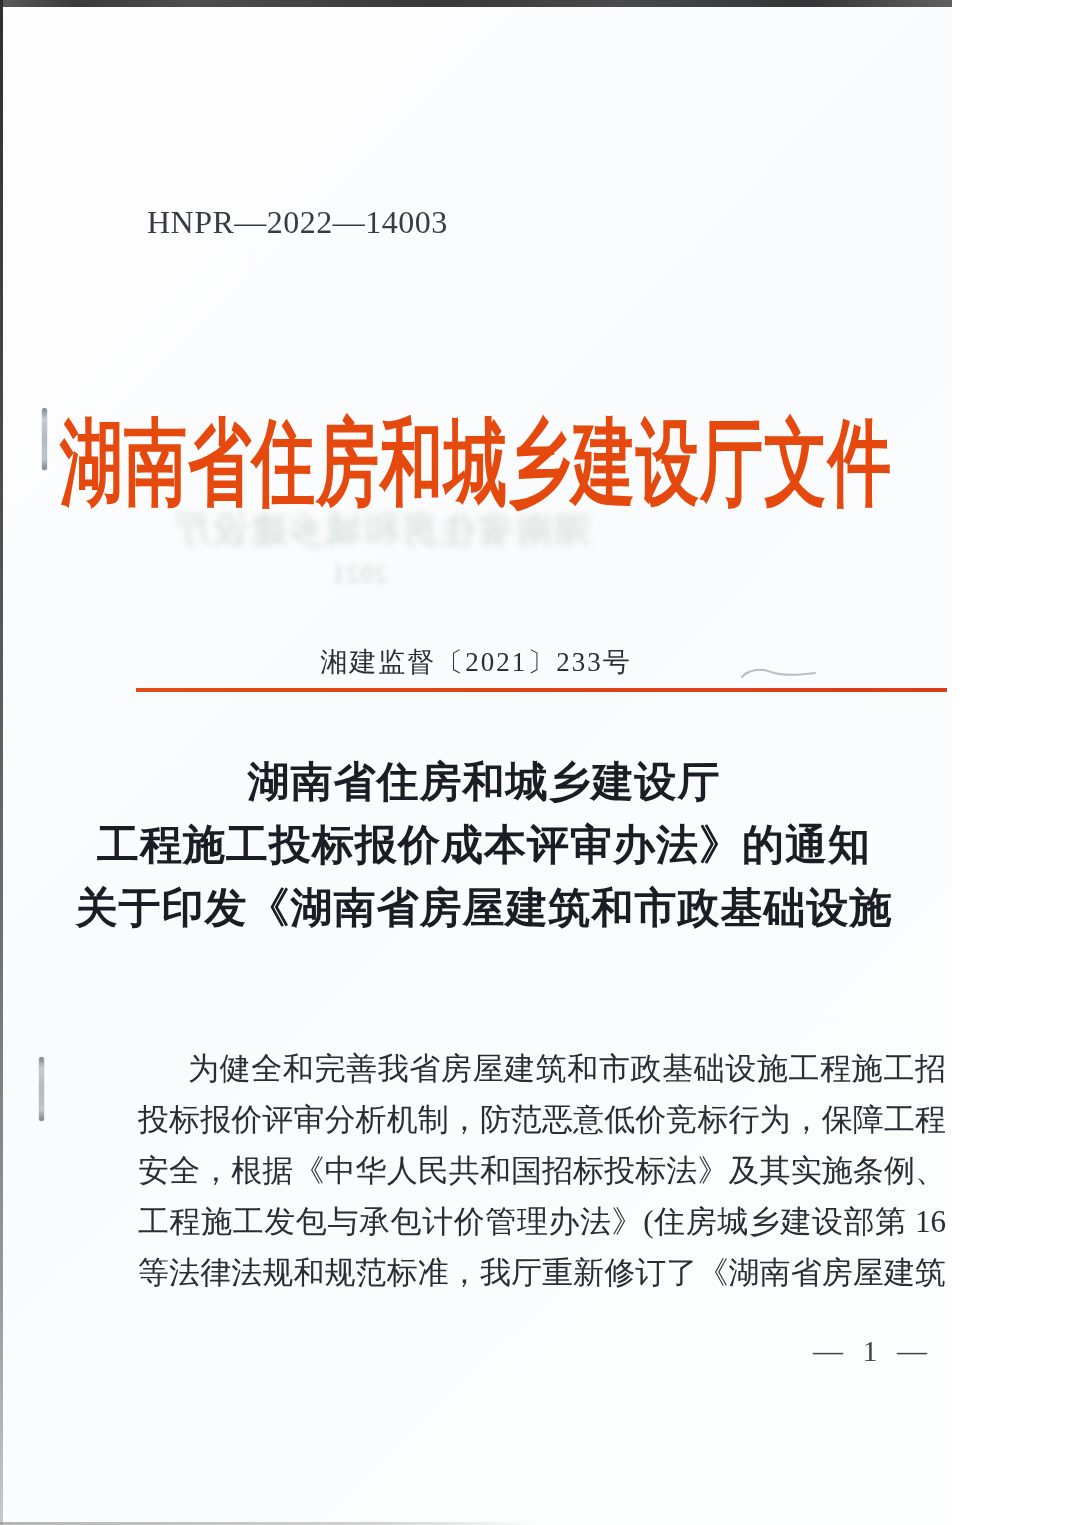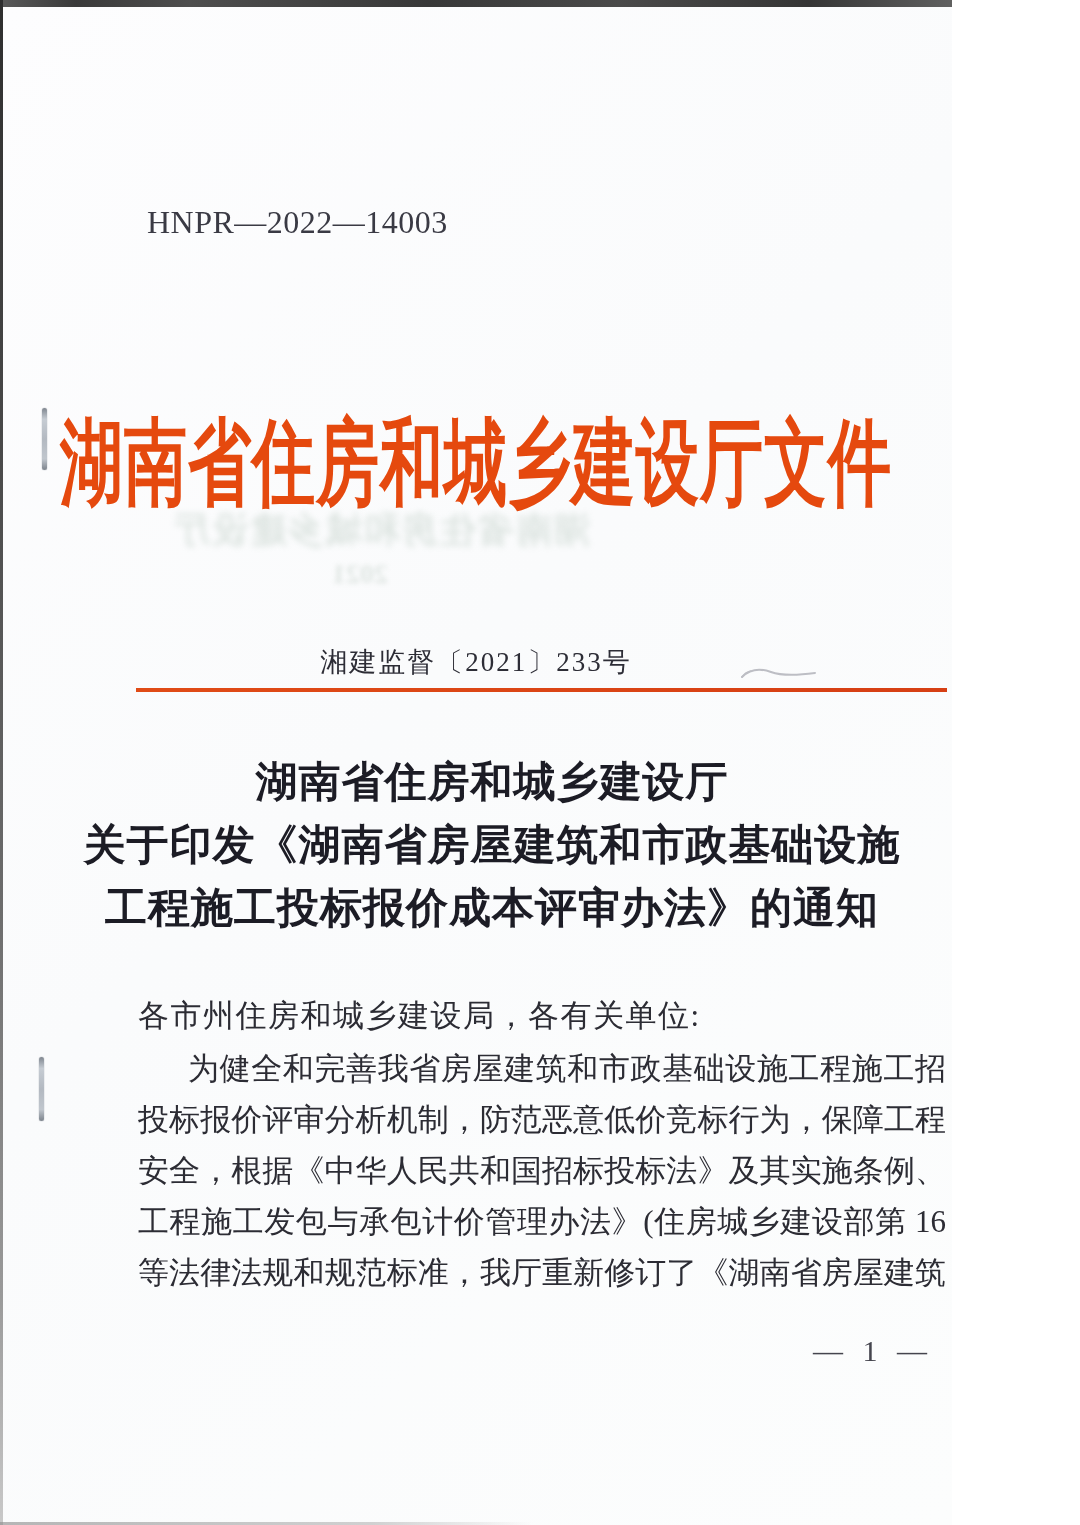--- a/index.html
+++ b/index.html
@@ -50,21 +50,21 @@
   .doc-number{
     position:absolute;top:644px;left:0;width:100%;text-align:center;
     font-size:27px;color:#2d2d36;letter-spacing:2px;
   }
   .pencil-mark{position:absolute;left:738px;top:662px;opacity:.6;}
   .red-rule{
     position:absolute;top:688px;left:136px;width:811px;height:4px;
     background:linear-gradient(90deg,#e04b16 0%,#d63f14 100%);
   }
   .doc-title{
-    position:absolute;top:751px;left:16px;width:100%;text-align:center;
+    position:absolute;top:751px;left:8px;width:100%;text-align:center;
     font-size:42px;font-weight:700;color:#1c1c25;line-height:63px;
     letter-spacing:1px;
   }
   .salutation{
     position:absolute;top:995px;left:138px;
     font-size:31px;color:#2c2c34;letter-spacing:1.5px;white-space:nowrap;
   }
   .body-lines{
     position:absolute;top:1043px;left:138px;width:808px;
     font-size:31px;color:#2c2c34;
@@ -102,25 +102,24 @@
 
   <svg class="pencil-mark" width="82" height="22" viewBox="0 0 82 22">
     <path d="M4 15 C 12 7, 22 6, 33 10 S 62 13, 77 11" fill="none" stroke="#9596a0" stroke-width="2" stroke-linecap="round"></path>
     <path d="M4 15 C 6 12, 9 10, 13 9" fill="none" stroke="#9596a0" stroke-width="1.5" stroke-linecap="round"></path>
   </svg>
 
   <div class="red-rule"></div>
 
   <div class="doc-title">
     <div>湖南省住房和城乡建设厅</div>
+    <div>工程施工投标报价成本评审办法》的通知</div>
     <div>关于印发《湖南省房屋建筑和市政基础设施</div>
-    <div>工程施工投标报价成本评审办法》的通知</div>
   </div>
 
-  <div class="salutation">各市州住房和城乡建设局，各有关单位:</div>
 
   <div class="body-lines">
     <div class="bline indent">为健全和完善我省房屋建筑和市政基础设施工程施工招标</div>
     <div class="bline">投标报价评审分析机制，防范恶意低价竞标行为，保障工程质量</div>
     <div class="bline">安全，根据《中华人民共和国招标投标法》及其实施条例、《建筑</div>
     <div class="bline">工程施工发包与承包计价管理办法》(住房城乡建设部第 16 号令）</div>
     <div class="bline">等法律法规和规范标准，我厅重新修订了《湖南省房屋建筑和市</div>
   </div>
 
   <div class="page-number">— 1 —</div>

